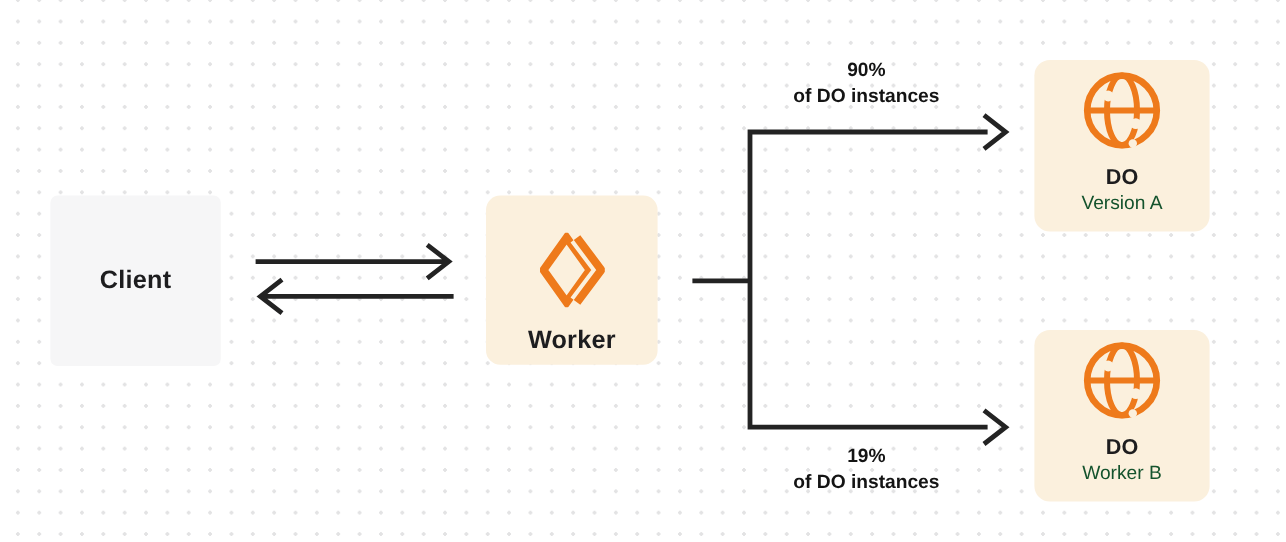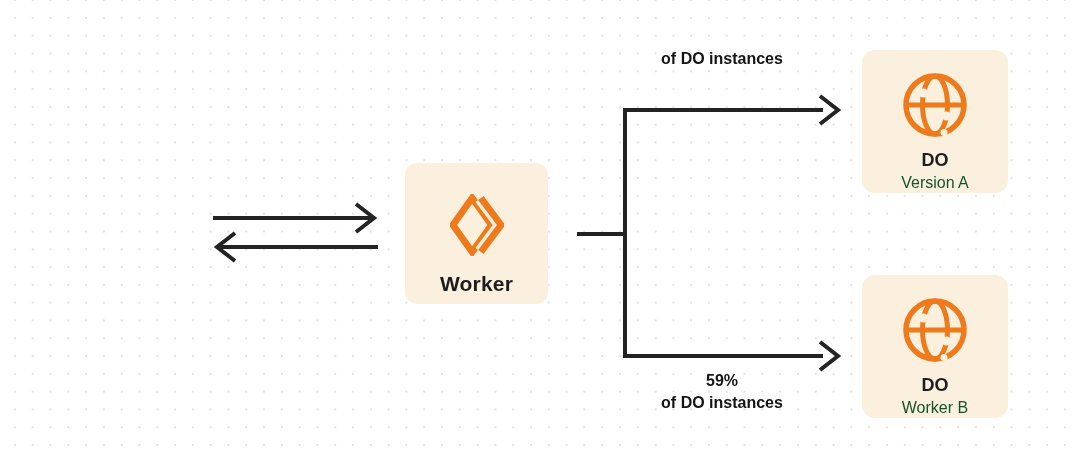--- a/index.html
+++ b/index.html
@@ -27,21 +27,21 @@
     background: var(--node-cream, #fbf0dd);
     border-radius:12px;
     flex-direction:column;
     padding-top:22px; gap:16px;
   }
   .worker-label { font-size:21px; font-weight:700; color:#1d1d1f; letter-spacing:.2px; }
   .do-box {
     left:862px; width:146px; height:143px;
     background: var(--node-cream, #fbf0dd);
     border-radius:13px;
-    flex-direction:column; justify-content:flex-end;
+    flex-direction:column; justify-content:flex-start;
     padding-top:9px;
   }
   .do-a { top:50px; }
   .do-b { top:275px; }
   .do-title { font-size:18px; font-weight:700; color:#1d1d1f; margin-top:12px; line-height:20px; }
   .do-subtitle { font-size:16px; font-weight:400; color:#14532d; margin-top:3px; line-height:20px; }
   .branch-label {
     position:absolute; left:612px; width:220px;
     text-align:center; font-size:16px; font-weight:700;
     color:#141414; line-height:22px;
@@ -56,38 +56,42 @@
 <div class="canvas">
 
   <svg class="connectors" viewBox="0 0 1072 452" fill="none" stroke="#232323" stroke-width="4" stroke-linecap="butt" stroke-linejoin="miter">
     <path d="M213 218 H371 M356 204 L374 218 L356 232"></path>
     <path d="M378 247 H220 M235 233 L217 247 L235 261"></path>
     <path d="M577 234 H625 M823 110 H625 V356 H823"></path>
     <path d="M820 96 L838 110 L820 124"></path>
     <path d="M820 342 L838 356 L820 370"></path>
   </svg>
 
+  <div class="node client-box">
+    <span>Client</span>
+  </div>
 
   <div class="node worker-box">
     <span class="icon-wrap">
       <svg width="54" height="62" viewBox="0 0 56 64" fill="none">
         <path d="M23 4 L3 32 L23 60 L43 32 Z" stroke="#EE7A1B" stroke-width="7" stroke-linejoin="miter"></path>
         <path d="M32 4 L53 32 L32 60" stroke="#FBF0DD" stroke-width="14" stroke-linejoin="miter"></path>
         <path d="M32 4 L53 32 L32 60" stroke="#EE7A1B" stroke-width="7" stroke-linejoin="miter"></path>
       </svg>
     </span>
     <span class="worker-label">Worker</span>
   </div>
 
   <div class="branch-label label-a">
+    <div>90%</div>
     <div>of DO instances</div>
   </div>
 
   <div class="branch-label label-b">
-    <div>59%</div>
+    <div>19%</div>
     <div>of DO instances</div>
   </div>
 
   <div class="node do-box do-a">
     <span class="icon-wrap">
       <svg width="66" height="66" viewBox="0 0 66 66" fill="none">
         <circle cx="33" cy="33" r="29" stroke="#EE7A1B" stroke-width="5.5"></circle>
         <ellipse cx="33" cy="33" rx="12.5" ry="29" stroke="#EE7A1B" stroke-width="5"></ellipse>
         <path d="M4 33 H62" stroke="#EE7A1B" stroke-width="5"></path>
         <circle cx="21.5" cy="21" r="4.5" fill="#FBF0DD"></circle>

